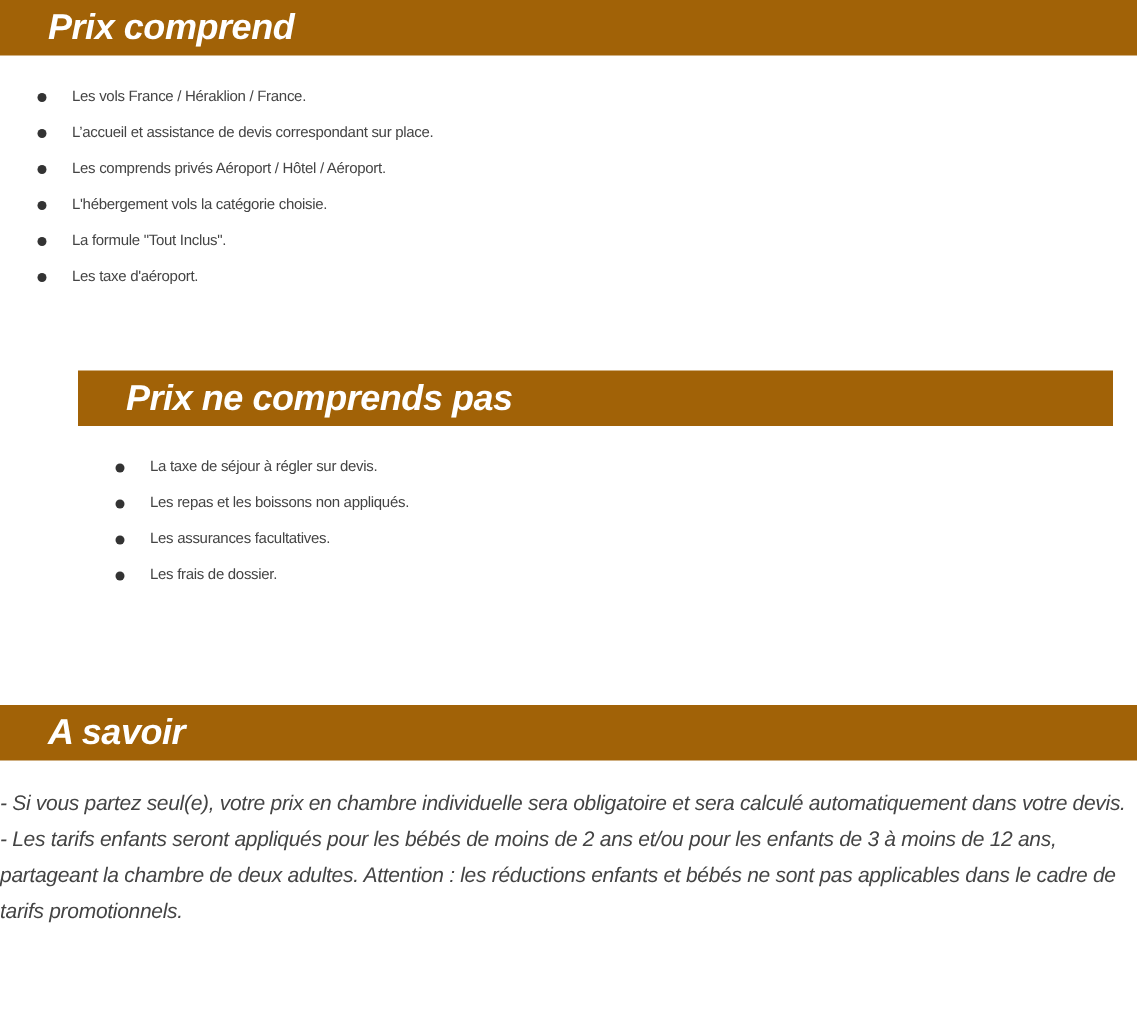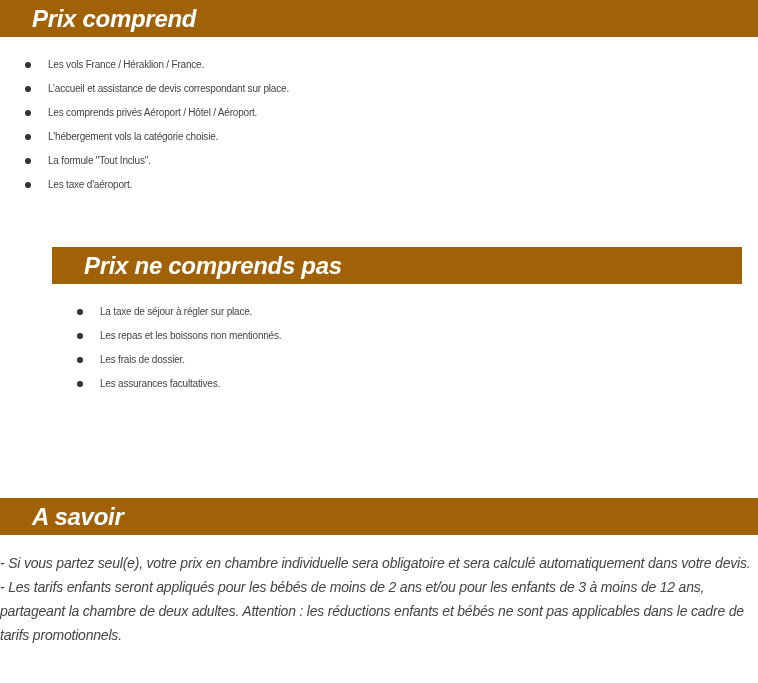--- a/index.html
+++ b/index.html
@@ -40,21 +40,21 @@
       position: absolute;
       left: 25px; top: 9px;
       width: 6px; height: 6px;
       border-radius: 50%;
       background: #333333;
     }
     #sec1 { position: absolute; top: 0; left: 0; width: 758px; }
     #sec1 ul { margin-top: 16px; }
     #sec2 { position: absolute; top: 247px; left: 12px; width: 690px; margin-left: 40px; }
     #sec2 ul { margin-top: 16px; }
-    #sec3 { position: absolute; top: 498px; left: 0; width: 758px; }
+    #sec3 { position: absolute; top: 470px; left: 0; width: 758px; }
     .note {
       margin-top: 16px;
       font-size: 14px;
       font-style: italic;
       line-height: 24px;
       color: #444444;
       letter-spacing: -0.2px;
       width: 758px;
     }
     .note p { margin: 0; }
@@ -70,24 +70,24 @@
     <li><span class="bullet"></span><span>Les comprends privés Aéroport / Hôtel / Aéroport.</span></li>
     <li><span class="bullet"></span><span>L'hébergement vols la catégorie choisie.</span></li>
     <li><span class="bullet"></span><span>La formule "Tout Inclus".</span></li>
     <li><span class="bullet"></span><span>Les taxe d'aéroport.</span></li>
   </ul>
 </div>
 
 <div id="sec2">
   <div class="section-header">Prix ne comprends pas</div>
   <ul class="items">
-    <li><span class="bullet"></span><span>La taxe de séjour à régler sur place.</span></li>
-    <li><span class="bullet"></span><span>Les repas et les boissons non mentionnés.</span></li>
+    <li><span class="bullet"></span><span>La taxe de séjour à régler sur devis.</span></li>
+    <li><span class="bullet"></span><span>Les repas et les boissons non appliqués.</span></li>
+    <li><span class="bullet"></span><span>Les assurances facultatives.</span></li>
     <li><span class="bullet"></span><span>Les frais de dossier.</span></li>
-    <li><span class="bullet"></span><span>Les assurances facultatives.</span></li>
   </ul>
 </div>
 
 <div id="sec3">
   <div class="section-header">A savoir</div>
   <div class="note">
     <p>- Si vous partez seul(e), votre prix en chambre individuelle sera obligatoire et sera calculé automatiquement dans votre devis.</p>
     <p>- Les tarifs enfants seront appliqués pour les bébés de moins de 2 ans et/ou pour les enfants de 3 à moins de 12 ans, partageant la chambre de deux adultes. Attention : les réductions enfants et bébés ne sont pas applicables dans le cadre de tarifs promotionnels.</p>
   </div>
 </div>

